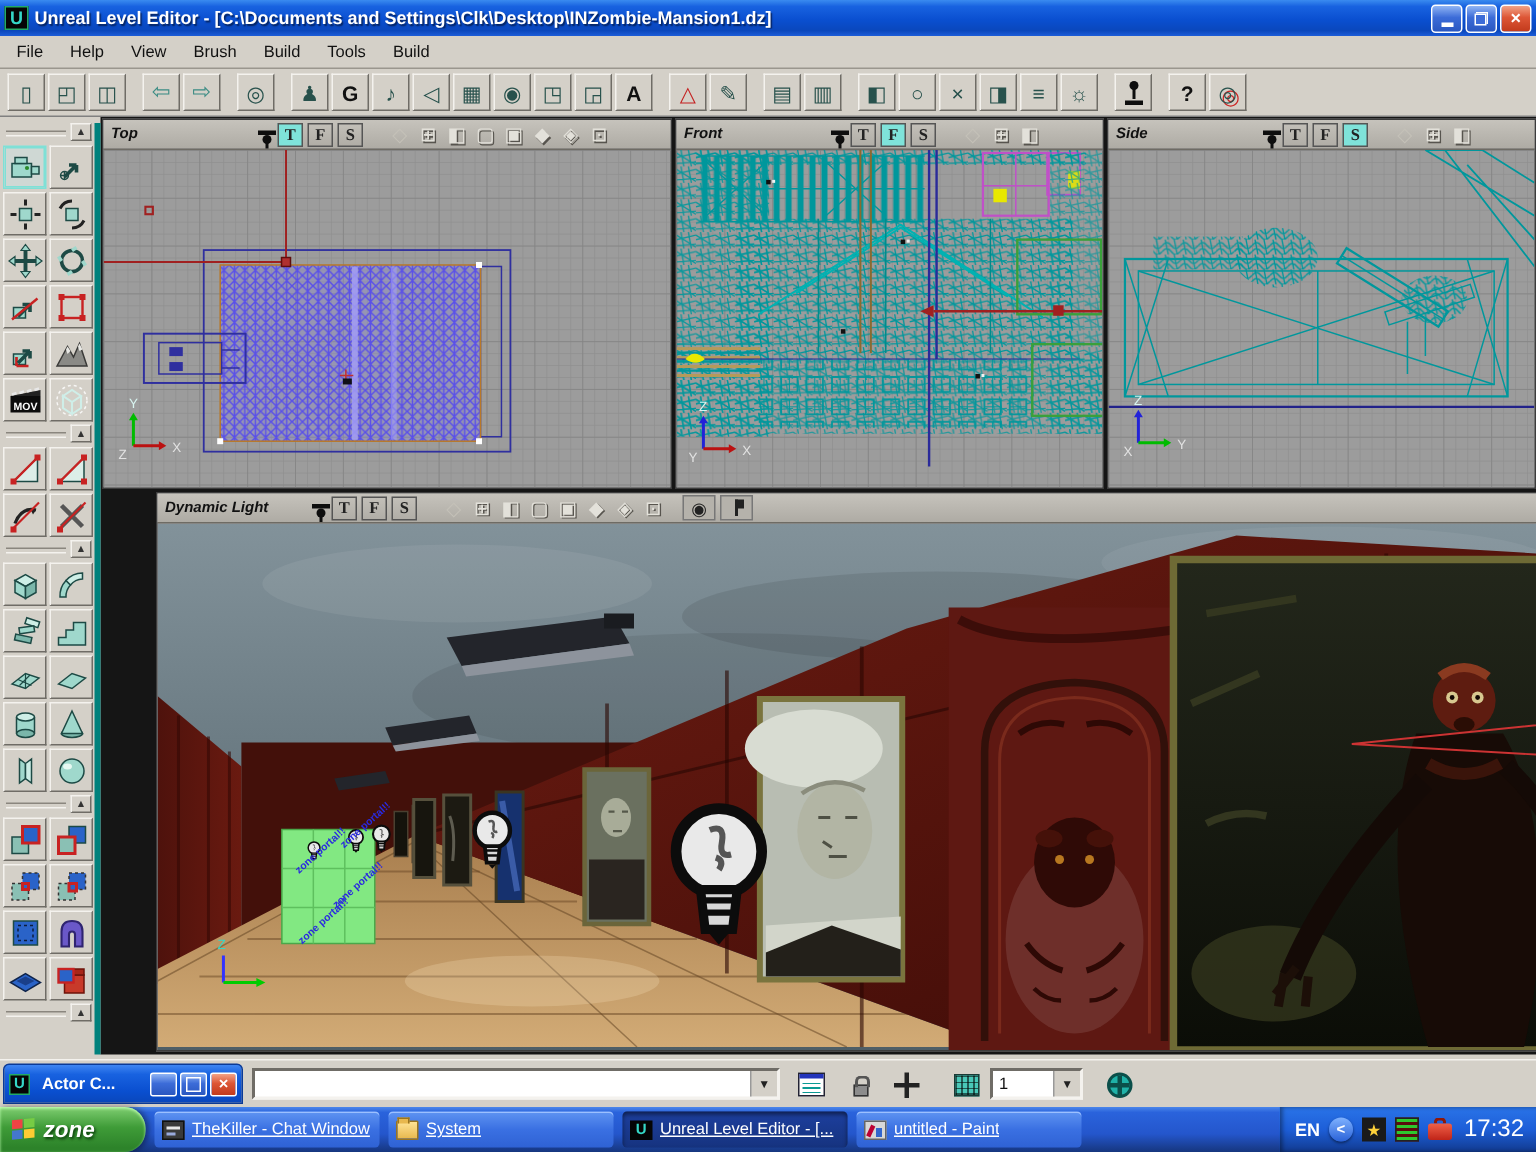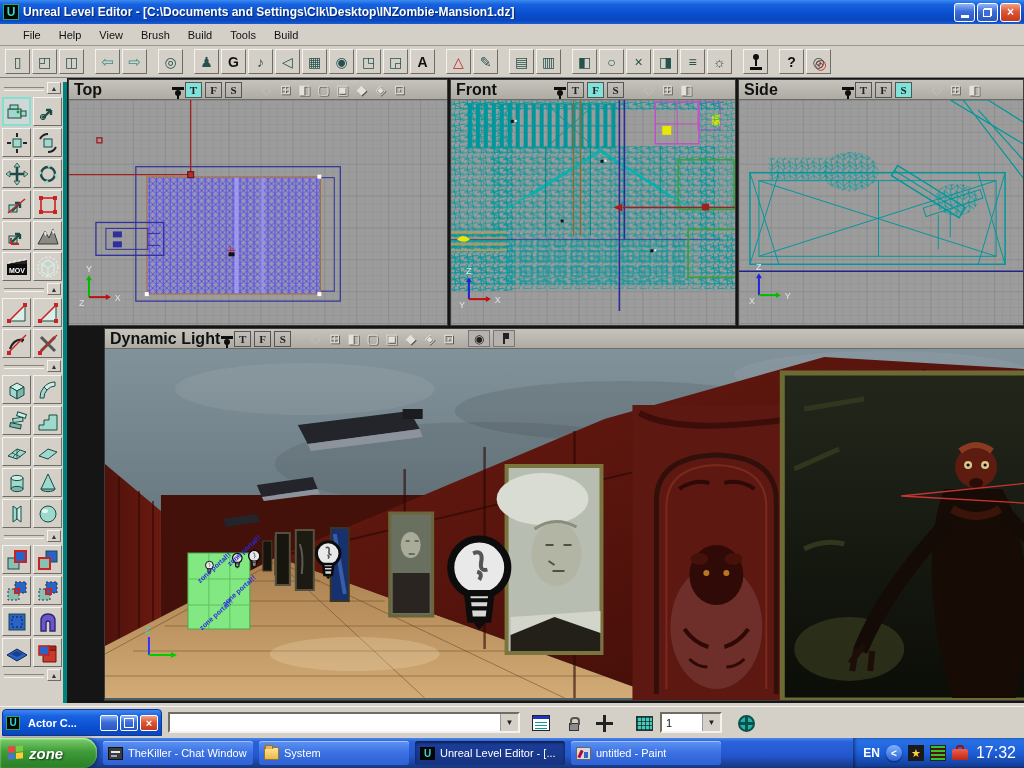--- a/index.html
+++ b/index.html
@@ -17,21 +17,21 @@
   .cbtn{width:21px;height:19px;border-radius:3px;border:1px solid #fff;
     background:linear-gradient(180deg,#8fb4f4,#3c6cd8 45%,#2a57c0);display:flex;align-items:center;justify-content:center;
     color:#fff;font-weight:bold;font-size:12px;box-sizing:border-box;}
   .cbtn.close{background:linear-gradient(180deg,#f2a285,#dd5636 45%,#c23a1c);}
   .cbtn .min-g{width:8px;height:3px;background:#fff;margin-top:8px;}
   .cbtn .rest-g{position:relative;width:9px;height:9px;}
   .cbtn .rest-g:before{content:'';position:absolute;right:0;top:0;width:6px;height:6px;border:1px solid #fff;}
   .cbtn .rest-g:after{content:'';position:absolute;left:0;bottom:0;width:6px;height:6px;border:1px solid #fff;background:#3c6cd8;}
   
   .menubar{position:absolute;left:0;top:24px;width:1024px;height:22px;background:#d4d0c8;
-    display:flex;align-items:center;border-bottom:1px solid #9a968e;box-sizing:border-box;padding-left:14px;}
+    display:flex;align-items:center;border-bottom:1px solid #9a968e;box-sizing:border-box;padding-left:2px;}
   .menu-item{padding:2px 9px;font-size:11px;color:#111;}
   
   .toolbar{position:absolute;left:0;top:46px;width:1024px;height:32px;background:#d4d0c8;
     display:flex;align-items:center;padding-left:4px;box-sizing:border-box;
     border-bottom:1px solid #808080;}
   .tb-btn{width:25px;height:25px;margin:0 1px;background:#d4d0c8;border:1px solid;
     border-color:#f4f2ee #6f6c66 #6f6c66 #f4f2ee;display:flex;align-items:center;justify-content:center;box-sizing:border-box;}
   .tb-glyph{font-size:14px;line-height:1;color:#27514c;}
   .tb-sep{width:9px;height:24px;}
   [data-name="2d-shape-editor-icon"]{color:#c41f1f;}
@@ -61,21 +61,21 @@
   .sb-btn.selected{border-color:#7fe0d6;background:#cfd8d4;box-shadow:inset 0 0 0 1px #7fe0d6;}
   .sb-btn svg{display:block;}
   
   .viewport{position:absolute;background:#9c9c9c;border:1px solid #3c3c3c;box-sizing:border-box;}
   #vp-top{left:68px;top:1px;width:380px;height:247px;}
   #vp-front{left:450px;top:1px;width:286px;height:247px;}
   #vp-side{left:738px;top:1px;width:286px;height:247px;}
   #vp-persp{left:68px;top:250px;width:956px;height:373px;margin-left:36px;}
   .vp-header{height:20px;background:linear-gradient(180deg,#c6c3bc,#aeaba4);display:flex;align-items:center;
     padding:0 5px;box-sizing:border-box;border-bottom:1px solid #6e6b64;overflow:hidden;}
-  .vp-label{font-weight:bold;font-size:16px;color:#111;min-width:97px;}
+  .vp-label{font-weight:bold;font-size:10px;color:#111;min-width:97px;font-style:italic;}
   .vp-joy{margin-right:14px;}
   .tfs-btn{width:17px;height:16px;border:1px solid #555;margin-right:3px;display:flex;align-items:center;justify-content:center;
     font-family:"Liberation Serif",serif;font-weight:bold;font-size:11px;color:#222;background:transparent;box-sizing:border-box;}
   .tfs-btn.active{background:#7fe3da;}
   .rm-row{display:flex;margin-left:12px;}
   .rm-btn{width:19px;height:17px;display:flex;align-items:center;justify-content:center;font-size:13px;
     color:#e3e1da;text-shadow:1px 1px 0 #57544e;}
   .rm-btn:first-child{color:#c4c1b8;text-shadow:none;}
   .vp-extra{display:flex;margin-left:10px;gap:3px;}
   .x-btn{width:22px;height:17px;border:1px solid #777;display:flex;align-items:center;justify-content:center;
@@ -128,21 +128,21 @@
     background:linear-gradient(180deg,#7fce71 0%,#3f9c38 45%,#2d832a 90%);display:flex;align-items:center;
     padding-left:8px;box-sizing:border-box;box-shadow:inset 0 1px 2px #bfffb0,2px 0 4px rgba(0,0,0,.45);}
   .win-flag{width:16px;height:14px;display:grid;grid-template-columns:7px 7px;grid-template-rows:6px 6px;gap:1px;transform:skewY(-6deg);margin-right:5px;}
   .win-flag i{display:block;}
   .wf-r{background:#e44;} .wf-g{background:#7c4;} .wf-b{background:#47c;} .wf-y{background:#fc3;}
   .start-label{color:#fff;font-weight:bold;font-style:italic;font-size:15px;text-shadow:1px 1px 2px #0a3a0a;}
   .task-btn{height:24px;width:150px;margin-left:6px;border-radius:3px;display:flex;align-items:center;
     background:linear-gradient(180deg,#5f94f2 0%,#3a70e2 50%,#2f62d4 100%);box-shadow:inset 0 1px 0 #9cc0ff;
     padding:0 5px;box-sizing:border-box;overflow:hidden;}
   .task-btn.active{background:linear-gradient(180deg,#1d3f9e 0%,#16337f 100%);box-shadow:inset 0 2px 3px rgba(0,0,0,.5);}
-  .task-label{color:#fff;font-size:11px;margin-left:5px;white-space:nowrap;overflow:hidden;}
+  .task-label{color:#fff;font-size:11px;margin-left:5px;white-space:nowrap;overflow:hidden;text-decoration:underline;}
   .ticon{width:15px;height:13px;flex-shrink:0;position:relative;}
   .ticon-chat{background:#3a3a3a;border:1px solid #111;box-sizing:border-box;}
   .ticon-chat:before{content:'';position:absolute;left:2px;top:3px;width:9px;height:2px;background:#e8e8e8;}
   .ticon-chat:after{content:'';position:absolute;left:2px;top:7px;width:6px;height:2px;background:#9ad;}
   .ticon-folder{background:linear-gradient(180deg,#ffe394,#e8b84e);border:1px solid #9a7420;border-radius:1px;box-sizing:border-box;}
   .ticon-folder:before{content:'';position:absolute;left:0;top:-3px;width:6px;height:3px;background:#e8b84e;border:1px solid #9a7420;border-bottom:none;}
   .ticon-unreal{background:#050505;color:#35d8c8;font-weight:bold;font-size:10px;display:flex;align-items:center;justify-content:center;}
   .ticon-paint{background:#d8d8d8;border:1px solid #666;box-sizing:border-box;}
   .ticon-paint:before{content:'';position:absolute;left:2px;top:2px;width:3px;height:8px;background:#b03;transform:rotate(25deg);}
   .ticon-paint:after{content:'';position:absolute;right:2px;top:4px;width:4px;height:6px;background:#36c;}

